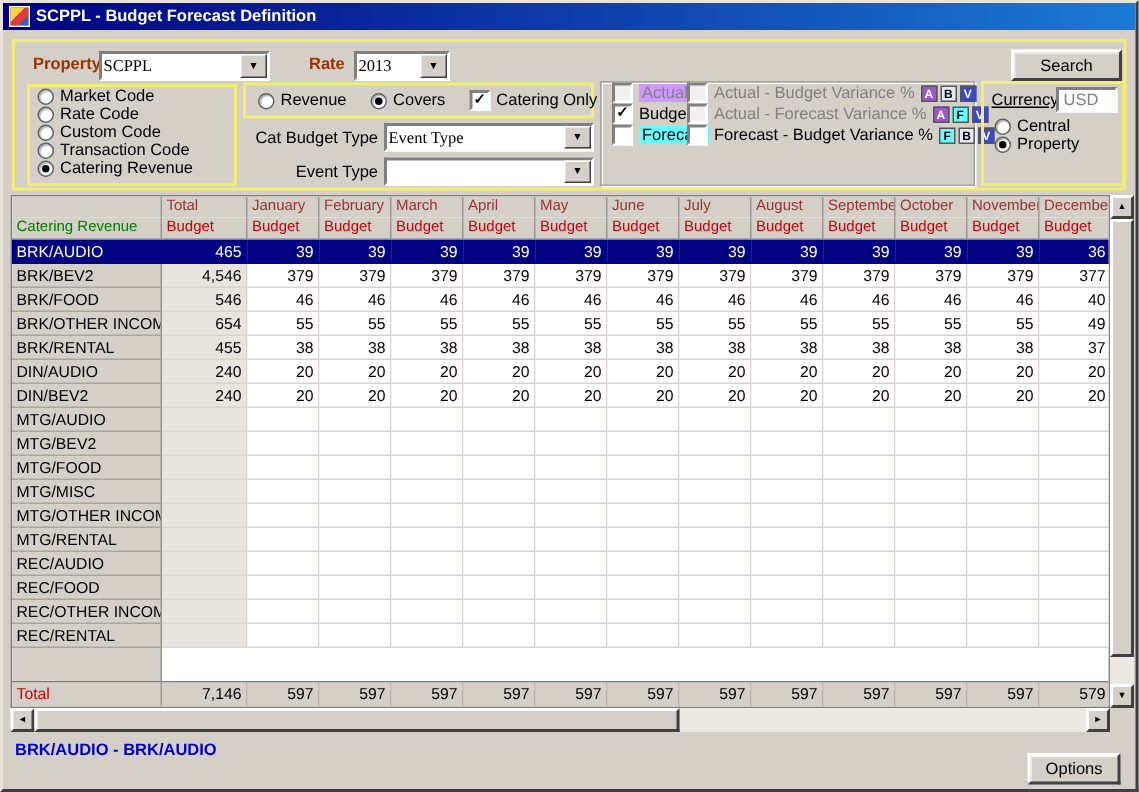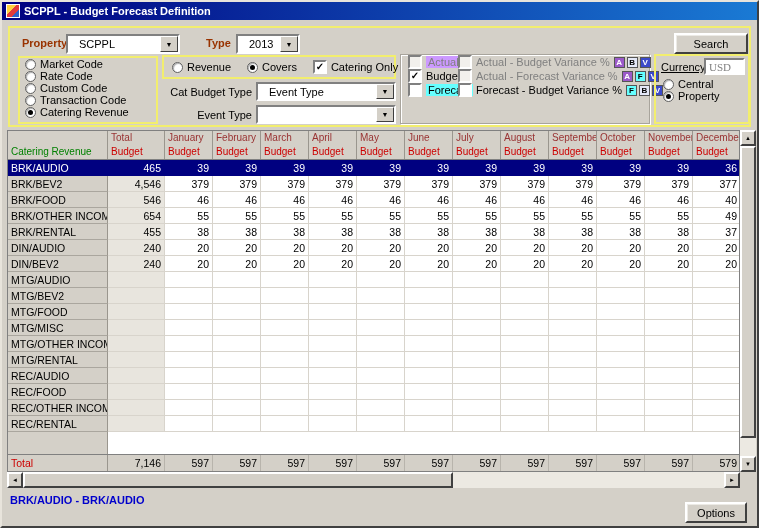--- a/index.html
+++ b/index.html
@@ -5,21 +5,21 @@
   html,body{margin:0;padding:0;}
   body{width:759px;height:528px;background:#808080;font-family:"Liberation Sans",sans-serif;font-size:11px;}
   .window{position:relative;width:759px;height:528px;background:#d4d0c8;border:2px solid;border-color:#e8e4dc #404040 #404040 #e8e4dc;box-sizing:border-box;overflow:hidden;}
   .titlebar{height:18px;background:linear-gradient(90deg,#000080,#1a7ad4);display:flex;align-items:center;gap:4px;padding:0 4px;color:#fff;font-weight:bold;}
   .app-icon{width:12px;height:12px;flex:none;border:1px solid #fff;background:linear-gradient(135deg,#ffd23f 0 40%,#e23b3b 40% 70%,#2e62c9 70% 100%);}
   .content{position:relative;height:506px;}
   .panel{position:absolute;left:6px;top:6px;width:743px;height:101px;border:2px solid #f2ee6e;box-sizing:border-box;}
   .ylbl{position:absolute;font-weight:bold;color:#993300;white-space:nowrap;}
   .blbl{position:absolute;color:#000;white-space:nowrap;}
   .combo{position:absolute;display:flex;background:#fff;border:2px solid;border-color:#808080 #fff #fff #808080;box-sizing:border-box;}
-  .combo .val{flex:1;padding:2px 11px 0;white-space:nowrap;overflow:hidden;}
+  .combo .val{flex:1;padding:2px 1px 0;white-space:nowrap;overflow:hidden;font-family:Liberation Serif, serif;}
   .combo .drop{width:16px;flex:none;background:#d4d0c8;border:1px solid;border-color:#fff #404040 #404040 #fff;display:flex;align-items:center;justify-content:center;font-size:7px;color:#000;}
   .field{position:absolute;background:#fff;border:2px solid;border-color:#808080 #fff #fff #808080;box-sizing:border-box;padding:1px 3px 0;color:#808080;}
   .btn{background:#d4d0c8;border:2px solid;border-color:#fff #404040 #404040 #fff;box-shadow:inset 1px 1px 0 #eceae5;font-family:inherit;font-size:11px;color:#000;display:flex;align-items:center;justify-content:center;box-sizing:border-box;cursor:default;}
   .ybox{position:absolute;border:2px solid #f2ee6e;box-sizing:border-box;}
   .gbox{position:absolute;border:1px solid #a8a49c;box-shadow:1px 1px 0 #ffffff,inset 1px 1px 0 #ffffff;box-sizing:border-box;}
   .opt{display:flex;align-items:center;gap:4px;white-space:nowrap;}
   .radio{width:11px;height:11px;flex:none;border-radius:50%;background:#fff;border:1px solid #606060;box-shadow:inset 1px 1px 1px #b0b0b0;position:relative;box-sizing:border-box;}
   .radio.sel::after{content:"";position:absolute;left:2px;top:2px;width:5px;height:5px;border-radius:50%;background:#000;}
   .cb{width:10px;height:10px;flex:none;background:#fff;border:2px solid;border-color:#808080 #fff #fff #808080;font-size:10px;font-weight:bold;line-height:9px;text-align:center;color:#000;}
   .cb.dis{background:#f2f0ec;}
@@ -71,21 +71,21 @@
     <span>SCPPL - Budget Forecast Definition</span>
   </div>
   <div class="content">
 
     <div class="panel">
       <span class="ylbl" style="left:12px;top:9px;">Property</span>
       <div class="combo" style="left:56px;top:6px;width:114px;height:20px;">
         <span class="val">SCPPL</span>
         <span class="drop">▼</span>
       </div>
-      <span class="ylbl" style="left:196px;top:9px;">Type</span>
+      <span class="ylbl" style="left:196px;top:9px;">Rate</span>
 
       <div class="combo" style="left:226px;top:6px;width:64px;height:20px;">
         <span class="val">2013</span>
         <span class="drop">▼</span>
       </div>
       <button class="btn" style="position:absolute;left:664px;top:5px;width:74px;height:21px;">Search</button>
 
       <div class="ybox" style="left:8px;top:28px;width:140px;height:68px;">
         <div class="v-opts" id="code-group">
             <span class="opt">
@@ -184,21 +184,21 @@
                 <span class="tile" style="background: rgb(102, 255, 255); color: rgb(0, 0, 0);">F</span>
                 <span class="tile" style="background: rgb(228, 232, 248); color: rgb(0, 0, 0);">B</span>
                 <span class="tile" style="background: rgb(59, 73, 201); color: rgb(255, 255, 255);">V</span>
               </span>
             </div>
           </div>
       </div>
 
       <div class="ybox" style="left:644px;top:26px;width:96px;height:70px;">
         <span class="blbl" style="left:5px;top:5px;text-decoration:underline;">Currency</span>
-        <div class="field" style="left:48px;top:2px;width:41px;height:17px;font-family:Liberation Serif, serif;">USD</div>
+        <div class="field" style="left:48px;top:2px;width:41px;height:17px;">USD</div>
         <div class="v-opts" id="scope-group" style="position:absolute;left:2px;top:22px;height:44px;">
             <span class="opt">
               <span class="radio"></span>
               <span>Central</span>
             </span>
             <span class="opt">
               <span class="radio sel"></span>
               <span>Property</span>
             </span>
           </div>

